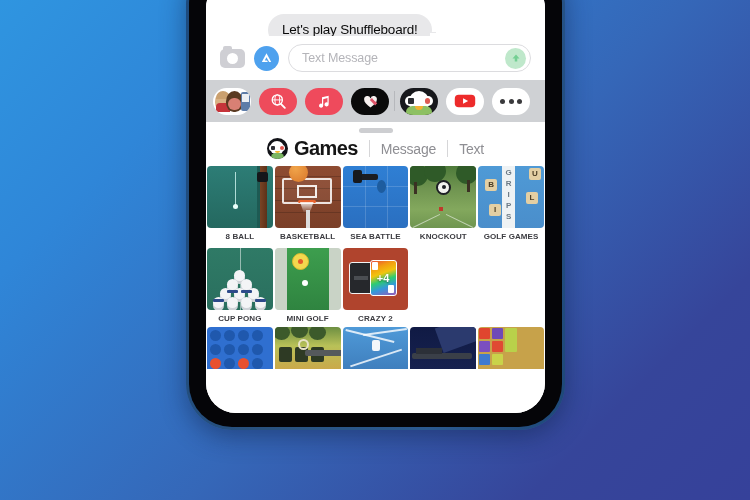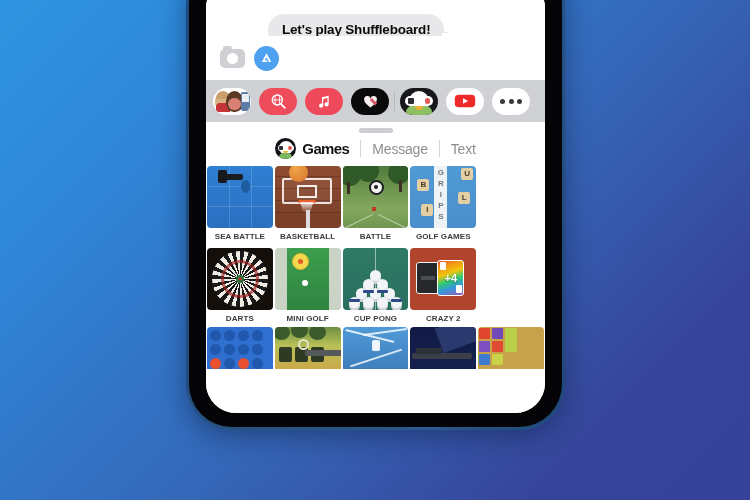--- a/index.html
+++ b/index.html
@@ -30,21 +30,21 @@
   }
 
   
   .conversation {
     height: 58px; background:#fff; position: relative;
   }
   .bubble {
     position: absolute; left: 62px; top: 36px;
     background: #e8e8ea; color:#0a0a0a;
     border-radius: 17px; padding: 8px 14px 9px 14px;
-    font-size: 13.5px; font-weight: 700; letter-spacing: -.2px;
+    font-size: 13.5px; font-weight: 400; letter-spacing: -.2px;
     white-space: nowrap;
   }
   .bubble-tail {
     position: absolute; right:-4px; bottom: 0px;
     width: 14px; height: 14px; background:#e8e8ea;
     border-bottom-left-radius: 12px;
   }
   .bubble-tail::after{
     content:""; position:absolute; right:-3px; bottom:0;
     width:9px;height:13px;background:#fff;border-bottom-left-radius:10px;
@@ -138,21 +138,21 @@
     width:21px;height:21px;border-radius:50%;background:#121318;
     position:relative; flex:none; margin-right:6px; overflow:hidden;
   }
   .gc-logo .face{position:absolute;left:3.5px;top:3px;width:14px;height:13px;border-radius:7px 7px 6px 6px;background:#fff;}
   .gc-logo .beak{position:absolute;left:8px;top:11px;width:5px;height:4px;border-radius:0 0 3px 3px;background:#f0b429;}
   .gc-logo .feet{position:absolute;left:4px;bottom:0px;width:13px;height:6px;border-radius:5px 5px 2px 2px;background:#7bb661;}
   .gc-logo .pad{position:absolute;left:2.5px;top:6.5px;width:16px;height:6px;border-radius:3px;background:#ffffff;}
   .gc-logo .padL{position:absolute;left:4px;top:8px;width:4px;height:4px;background:#2b2d33;border-radius:1px;}
   .gc-logo .padR{position:absolute;right:4px;top:8px;width:4px;height:4px;background:#e0564f;border-radius:50%;}
   .games-title {
-    font-size:15px; font-weight:800; color:#151515; letter-spacing:-.6px;text-align:center;
+    font-size:20px; font-weight:800; color:#151515; letter-spacing:-.6px;text-align:center;
   }
   .hdr-sep {
     width:1px;height:17px;background:#d6d6d8;margin:0 11px;
   }
   .hdr-link {
     font-size:14px; color:#8e8e93; letter-spacing:-.2px;
   }
 
   
   .grid {
@@ -279,20 +279,28 @@
         </div>
       </div>
 
       <div class="input-bar">
         <div class="icon-camera"></div>
         <div class="icon-appstore">
           <svg width="15" height="15" viewBox="0 0 24 24" aria-hidden="true">
             <path d="M12 3.5 L19.5 17.5 L16.2 17.5 L12 10 L9.2 15 L12.8 15 L14.2 17.5 L4.5 17.5 Z" fill="#fff"></path>
           </svg>
         </div>
+        <div class="text-field">
+          <span class="ph">Text Message</span>
+          <span class="send-btn">
+            <svg width="12" height="12" viewBox="0 0 24 24" aria-hidden="true">
+              <path d="M12 5 L19 13 L14.5 13 L14.5 19 L9.5 19 L9.5 13 L5 13 Z" fill="#73cf93"></path>
+            </svg>
+          </span>
+        </div>
       </div>
 
       <div class="app-strip">
 
         <div class="app-icon ai-memoji">
           <i class="m1"></i>
           <i class="m1b"></i>
           <i class="m1c"></i>
           <i class="m2"></i>
           <i class="m2b"></i>
@@ -364,63 +372,73 @@
           </span>
           <span class="games-title">Games</span>
           <span class="hdr-sep"></span>
           <span class="hdr-link">Message</span>
           <span class="hdr-sep"></span>
           <span class="hdr-link">Text</span>
         </div>
 
         <div class="grid">
 
-
-          <div class="cell">
-            <div class="thumb t-sea">
-              <i class="g" style="left:0;right:0;top:20px;height:1px;"></i>
-              <i class="g" style="left:0;right:0;top:40px;height:1px;"></i>
-              <i class="g" style="top:0;bottom:0;left:22px;width:1px;"></i>
-              <i class="g" style="top:0;bottom:0;left:44px;width:1px;"></i>
-              <i class="sub"></i>
-                <i class="gun"></i>
-                <i class="gunb"></i>
-            </div>
-            <div class="glabel">SEA BATTLE</div>
+          <div class="cell">
+            <div class="thumb t-8ball">
+              <i class="rail2"></i>
+                <i class="rail"></i>
+                <i class="line"></i>
+                <i class="cue"></i>
+                <i class="blk"></i>
+            </div>
+            <div class="glabel">8 BALL</div>
           </div>
 
           <div class="cell">
             <div class="thumb t-bball">
               <i class="brick" style="top:10px;"></i>
                 <i class="brick" style="top:22px;"></i>
               <i class="brick" style="top:34px;"></i>
                 <i class="brick" style="top:46px;"></i>
               <i class="board"></i>
                 <i class="sq"></i>
                 <i class="ball"></i>
               <i class="hoop"></i>
                 <i class="net"></i>
                 <i class="pole"></i>
             </div>
             <div class="glabel">BASKETBALL</div>
           </div>
 
           <div class="cell">
+            <div class="thumb t-sea">
+              <i class="g" style="left:0;right:0;top:20px;height:1px;"></i>
+              <i class="g" style="left:0;right:0;top:40px;height:1px;"></i>
+              <i class="g" style="top:0;bottom:0;left:22px;width:1px;"></i>
+              <i class="g" style="top:0;bottom:0;left:44px;width:1px;"></i>
+              <i class="sub"></i>
+                <i class="gun"></i>
+                <i class="gunb"></i>
+            </div>
+            <div class="glabel">SEA BATTLE</div>
+          </div>
+
+          <div class="cell">
             <div class="thumb t-arch">
               <i class="tree" style="left:-4px;"></i>
                 <i class="tree" style="left:14px;top:-6px;"></i>
               <i class="tree" style="right:-2px;top:-4px;"></i>
               <i class="trunk" style="left:4px;top:16px;"></i>
                 <i class="trunk" style="right:6px;top:14px;"></i>
               <i class="l1"></i>
                 <i class="l2"></i>
                 <i class="mark"></i>
                 <i class="target"></i>
             </div>
-            <div class="glabel">BATTLE</div>
+            <div class="glabel">KNOCKOUT</div>
           </div>
 
           <div class="cell">
             <div class="thumb t-word">
               <i class="strip"></i>
               <span class="vl" style="top:2px;">G</span>
               <span class="vl" style="top:13px;">R</span>
               <span class="vl" style="top:24px;">I</span>
               <span class="vl" style="top:35px;">P</span>
               <span class="vl" style="top:46px;">S</span>
@@ -428,39 +446,20 @@
               <span class="tile" style="left:11px;top:38px;">I</span>
               <span class="tile" style="right:3px;top:2px;">U</span>
               <span class="tile" style="right:6px;top:26px;">L</span>
             </div>
             <div class="glabel">GOLF GAMES</div>
           </div>
         </div>
 
         <div class="grid">
 
-          <div class="cell">
-            <div class="thumb t-darts">
-              <i class="board"></i>
-                <i class="ring"></i>
-                <i class="bull"></i>
-            </div>
-            <div class="glabel">DARTS</div>
-          </div>
-
-          <div class="cell">
-            <div class="thumb t-golf">
-              <i class="field"></i>
-                <i class="lft"></i>
-                <i class="rgt"></i>
-              <i class="hole"></i>
-                <i class="ball"></i>
-            </div>
-            <div class="glabel">MINI GOLF</div>
-          </div>
 
           <div class="cell">
             <div class="thumb t-cup">
               <i class="mid"></i>
               <i class="c" style="left:27px;top:22px;"></i>
               <i class="c" style="left:20px;top:31px;"></i>
                 <i class="c" style="left:34px;top:31px;"></i>
               <i class="c" style="left:13px;top:40px;"></i>
                 <i class="c" style="left:27px;top:40px;"></i>
                 <i class="c" style="left:41px;top:40px;"></i>
@@ -469,20 +468,31 @@
                 <i class="c" style="left:34px;top:49px;"></i>
                 <i class="c" style="left:48px;top:49px;"></i>
               <i class="band" style="left:20px;top:42px;"></i>
                 <i class="band" style="left:34px;top:42px;"></i>
               <i class="band" style="left:6px;top:51px;"></i>
                 <i class="band" style="left:48px;top:51px;"></i>
             </div>
             <div class="glabel">CUP PONG</div>
           </div>
 
+          <div class="cell">
+            <div class="thumb t-golf">
+              <i class="field"></i>
+                <i class="lft"></i>
+                <i class="rgt"></i>
+              <i class="hole"></i>
+                <i class="ball"></i>
+            </div>
+            <div class="glabel">MINI GOLF</div>
+          </div>
+
 
           <div class="cell">
             <div class="thumb t-crazy">
               <span class="deck">
                   <i></i>
                 </span>
               <span class="card">
                 <span class="cr1"></span>
                   <span class="cr2"></span>
                 <b>+4</b>

